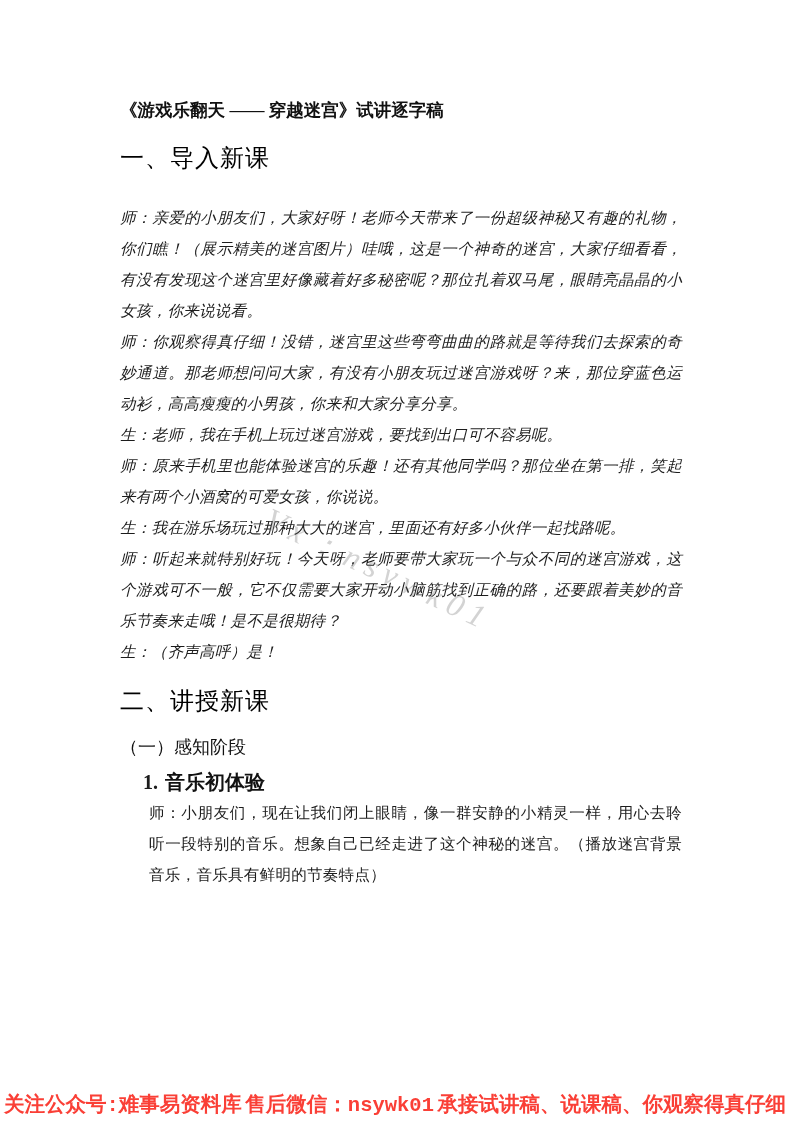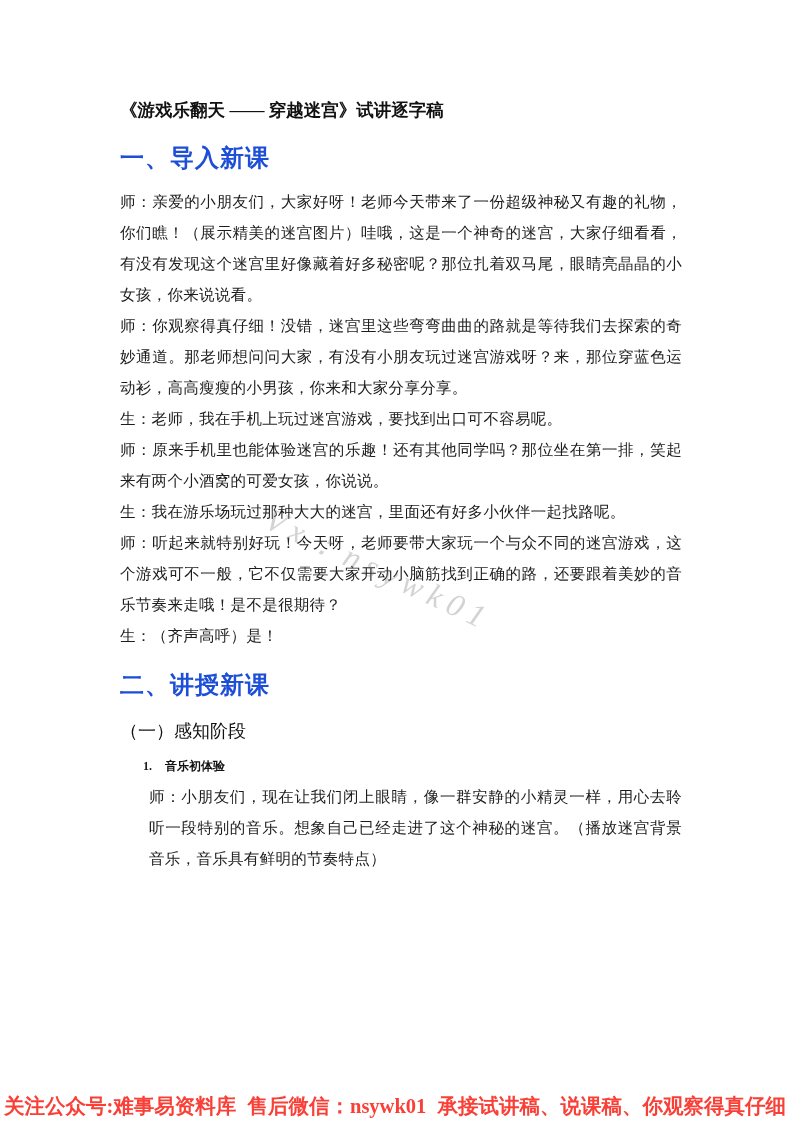--- a/index.html
+++ b/index.html
@@ -19,47 +19,47 @@
     margin: 0;
     font-family: "Liberation Serif", "DejaVu Serif", serif;
     font-weight: bold;
     font-size: 17.5px;
     line-height: 28px;
     color: #111;
   }
   h1.sec-heading {
     margin: 16px 0 0 0;
     font-family: "Liberation Sans", "DejaVu Sans", sans-serif;
-    font-weight: bold;
+    font-weight: normal;
     font-size: 24px;
     line-height: 36px;
-    color: #1d4ed8;
+    color: #000000;
     letter-spacing: 1px;
   }
   .para {
     margin: 0;
     font-size: 15.5px;
     line-height: 31px;
     text-align: justify;
     text-justify: inter-ideograph;
     letter-spacing: 0.3px;
   }
-  .body-block { margin-top: 10px; }
+  .body-block { margin-top: 26px; font-style: italic; }
   .subheading {
     margin: 14px 0 0 0;
     font-family: "Liberation Sans", "DejaVu Sans", sans-serif;
     font-weight: normal;
     font-size: 18px;
     line-height: 28px;
     color: #111;
   }
   .list-item { margin: 6px 0 0 23px; }
   .item-head {
     margin: 0;
-    font-size: 12px;
+    font-size: 20px;
     line-height: 30px;
   }
   .item-num {
     display: inline-block;
     width: 22px;
     font-family: "Liberation Serif", "DejaVu Serif", serif;
     font-weight: bold;
   }
   .item-title {
     font-family: "Liberation Sans", "DejaVu Sans", sans-serif;
@@ -82,21 +82,21 @@
     pointer-events: none;
   }
   .footer {
     position: absolute;
     left: 4px;
     right: 4px;
     bottom: 1px;
     display: flex;
     justify-content: space-between;
     align-items: baseline;
-    font-family: Liberation Serif, serif;
+    font-family: Liberation Mono, monospace;
     font-weight: bold;
     font-size: 20.5px;
     line-height: 30px;
     color: #fa3f36;
     white-space: nowrap;
   }
 </style>
 </head>
 <body>
 

